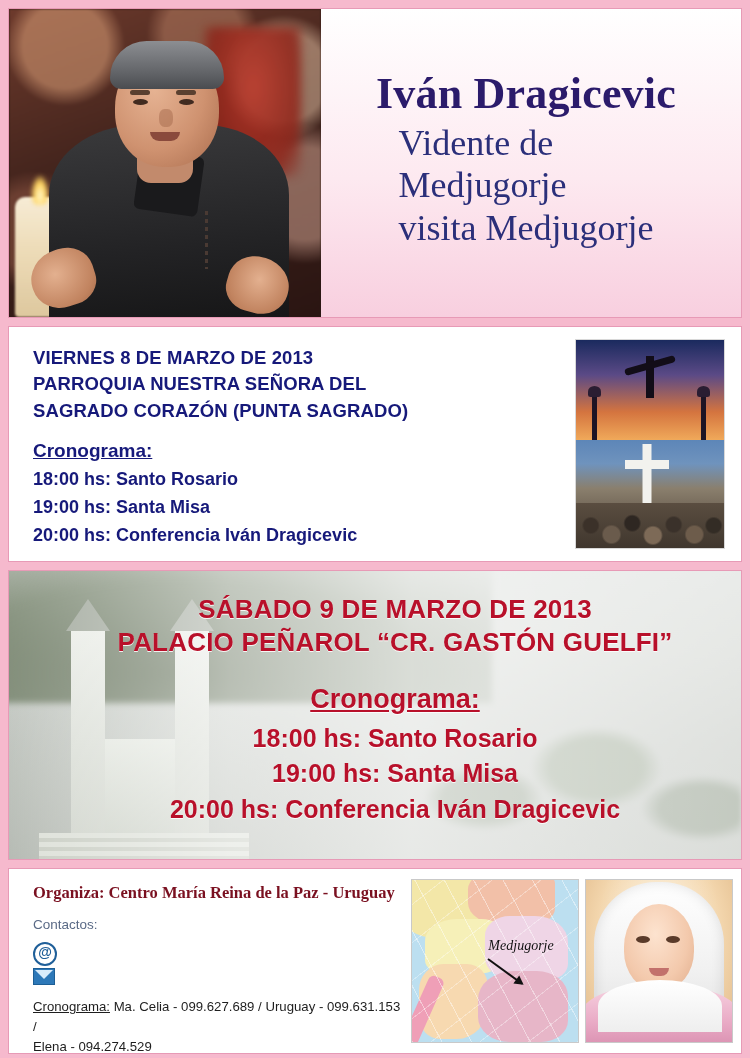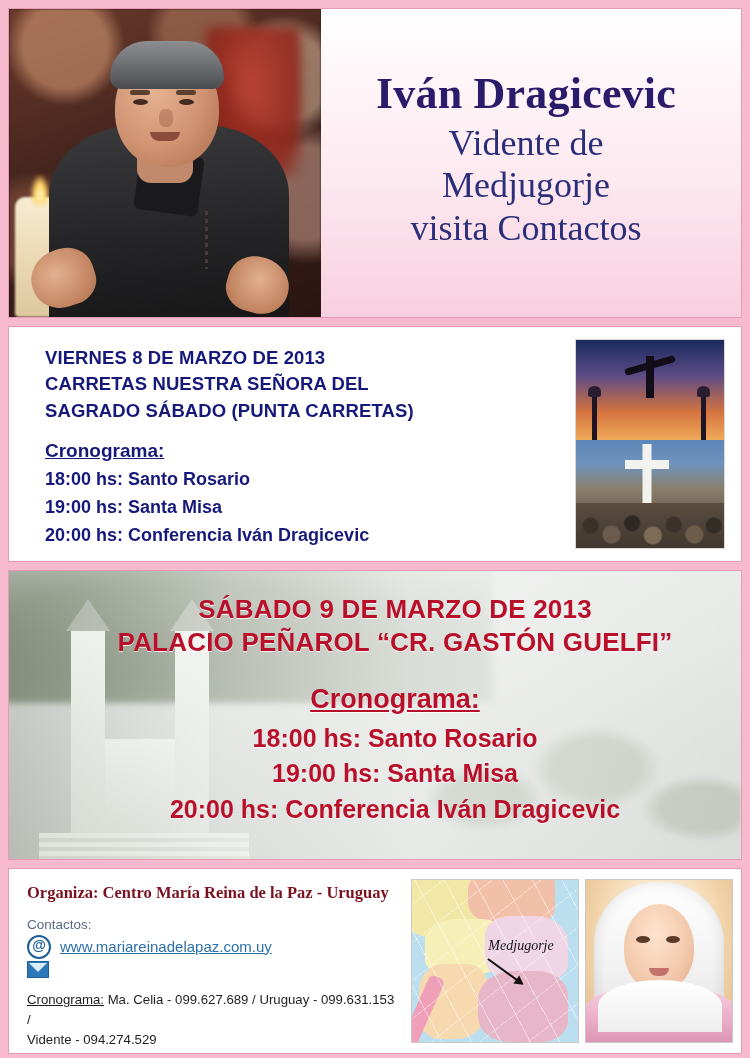--- a/index.html
+++ b/index.html
@@ -186,36 +186,35 @@
     color: #2b1b6b;
     line-height: 1.06;
     margin-bottom: 4px;
     letter-spacing: .2px;
   }
   .title-block .sub {
     font-family: "Liberation Serif", serif;
     font-size: 36px;
     color: #2b2f7a;
     line-height: 1.18;
-    text-align: center;
   }
 
   
   .panel1 {
     display: flex;
     margin-top: 8px;
     height: 236px;
     background: #ffffff;
     border: 1px solid #e79ab6;
     box-sizing: border-box;
     overflow: hidden;
   }
   .panel1 .txt {
     flex: 1 1 auto;
-    padding: 18px 14px 10px 36px;
+    padding: 18px 14px 10px 24px;
     box-sizing: border-box;
   }
   .panel1 .line {
     font-size: 18.5px;
     font-weight: bold;
     color: #16197a;
     line-height: 1.42;
     letter-spacing: .1px;
   }
   .panel1 .crono {
@@ -379,34 +378,34 @@
     margin-top: 8px;
     height: 186px;
     background: #ffffff;
     border: 1px solid #e79ab6;
     box-sizing: border-box;
     display: flex;
     overflow: hidden;
   }
   .footer .info {
     flex: 1 1 auto;
-    padding: 14px 10px 6px 18px;
+    padding: 14px 10px 6px 24px;
     box-sizing: border-box;
   }
   .footer .organiza {
     font-family: "Liberation Serif", serif;
     font-weight: bold;
     font-size: 16.5px;
     color: #7a1020;
     margin-bottom: 14px;
   }
   .footer .contactos {
     font-size: 13.5px;
     color: #5a6a86;
-    margin-bottom: 3px;
+    margin-bottom: 10px;
   }
   .footer .web-row, .footer .mail-row {
     display: flex;
     align-items: center;
     gap: 9px;
     font-size: 15px;
     color: #2d6fa8;
     line-height: 1.5;
   }
   .footer .mail-row { margin-top: 2px; }
@@ -567,30 +566,30 @@
       <div class="hand-l"></div>
       <div class="hand-r"></div>
       <div class="rosary"></div>
     </div>
 
     <div class="title-block">
       <div class="name">Iván Dragicevic</div>
       <div class="sub">
         <div>Vidente de</div>
         <div>Medjugorje</div>
-        <div>visita Contactos</div>
+        <div>visita Medjugorje</div>
       </div>
     </div>
   </div>
 
   <div class="panel1">
     <div class="txt">
       <div class="line">VIERNES 8 DE MARZO DE 2013</div>
-      <div class="line">CARRETAS NUESTRA SEÑORA DEL</div>
-      <div class="line">SAGRADO SÁBADO (PUNTA CARRETAS)</div>
+      <div class="line">PARROQUIA NUESTRA SEÑORA DEL</div>
+      <div class="line">SAGRADO CORAZÓN (PUNTA SAGRADO)</div>
       <div class="crono">Cronograma:</div>
       <div class="sched">
         <div>18:00 hs: Santo Rosario</div>
         <div>19:00 hs: Santa Misa</div>
         <div>20:00 hs: Conferencia Iván Dragicevic</div>
       </div>
     </div>
     <div class="photo">
       <div class="ph-top">
         <div class="statue"></div>
@@ -628,33 +627,32 @@
     </div>
   </div>
 
   <div class="footer">
     <div class="info">
       <div class="organiza">Organiza: Centro María Reina de la Paz - Uruguay</div>
       <div class="contactos">Contactos:</div>
 
       <div class="web-row">
         <span class="ic-at">@</span>
-        <span class="txt">www.mariareinadelapaz.com.uy</span>
       </div>
 
       <div class="mail-row">
         <span class="ic-mail"></span>
       </div>
 
       <div class="phones">
         <div>
           <span class="lbl">Cronograma:</span><span> Ma. Celia - 099.627.689 / Uruguay - 099.631.153 /</span>
         </div>
         <div>
-          <span>Vidente - 094.274.529</span>
+          <span>Elena - 094.274.529</span>
         </div>
       </div>
     </div>
 
     <div class="map">
       <div class="sea"></div>
       <div class="c1"></div>
       <div class="c2"></div>
       <div class="c3"></div>
       <div class="c4"></div>

